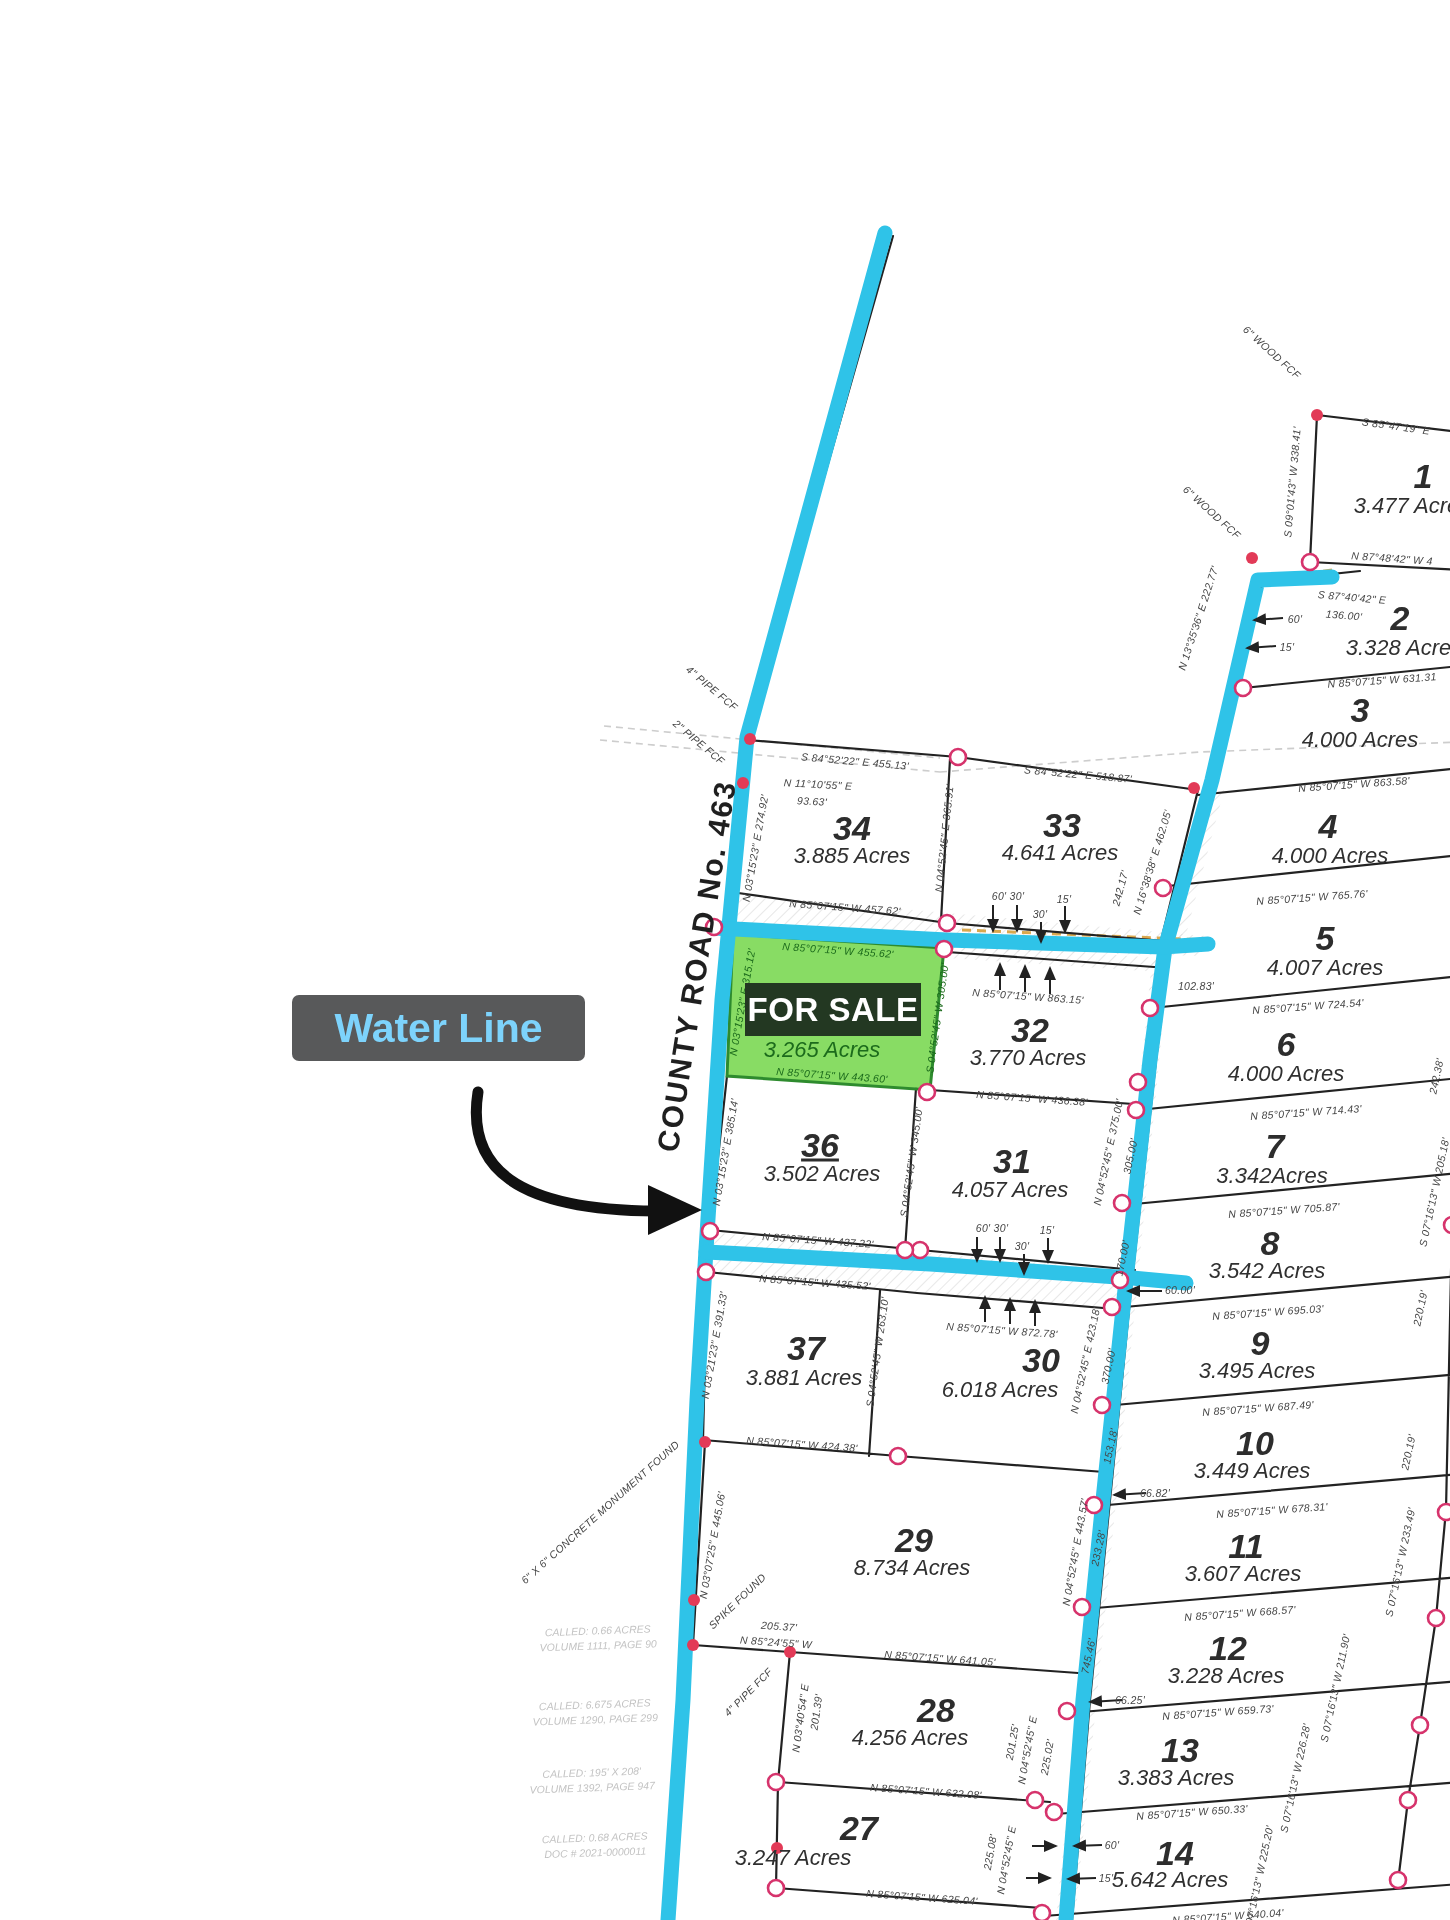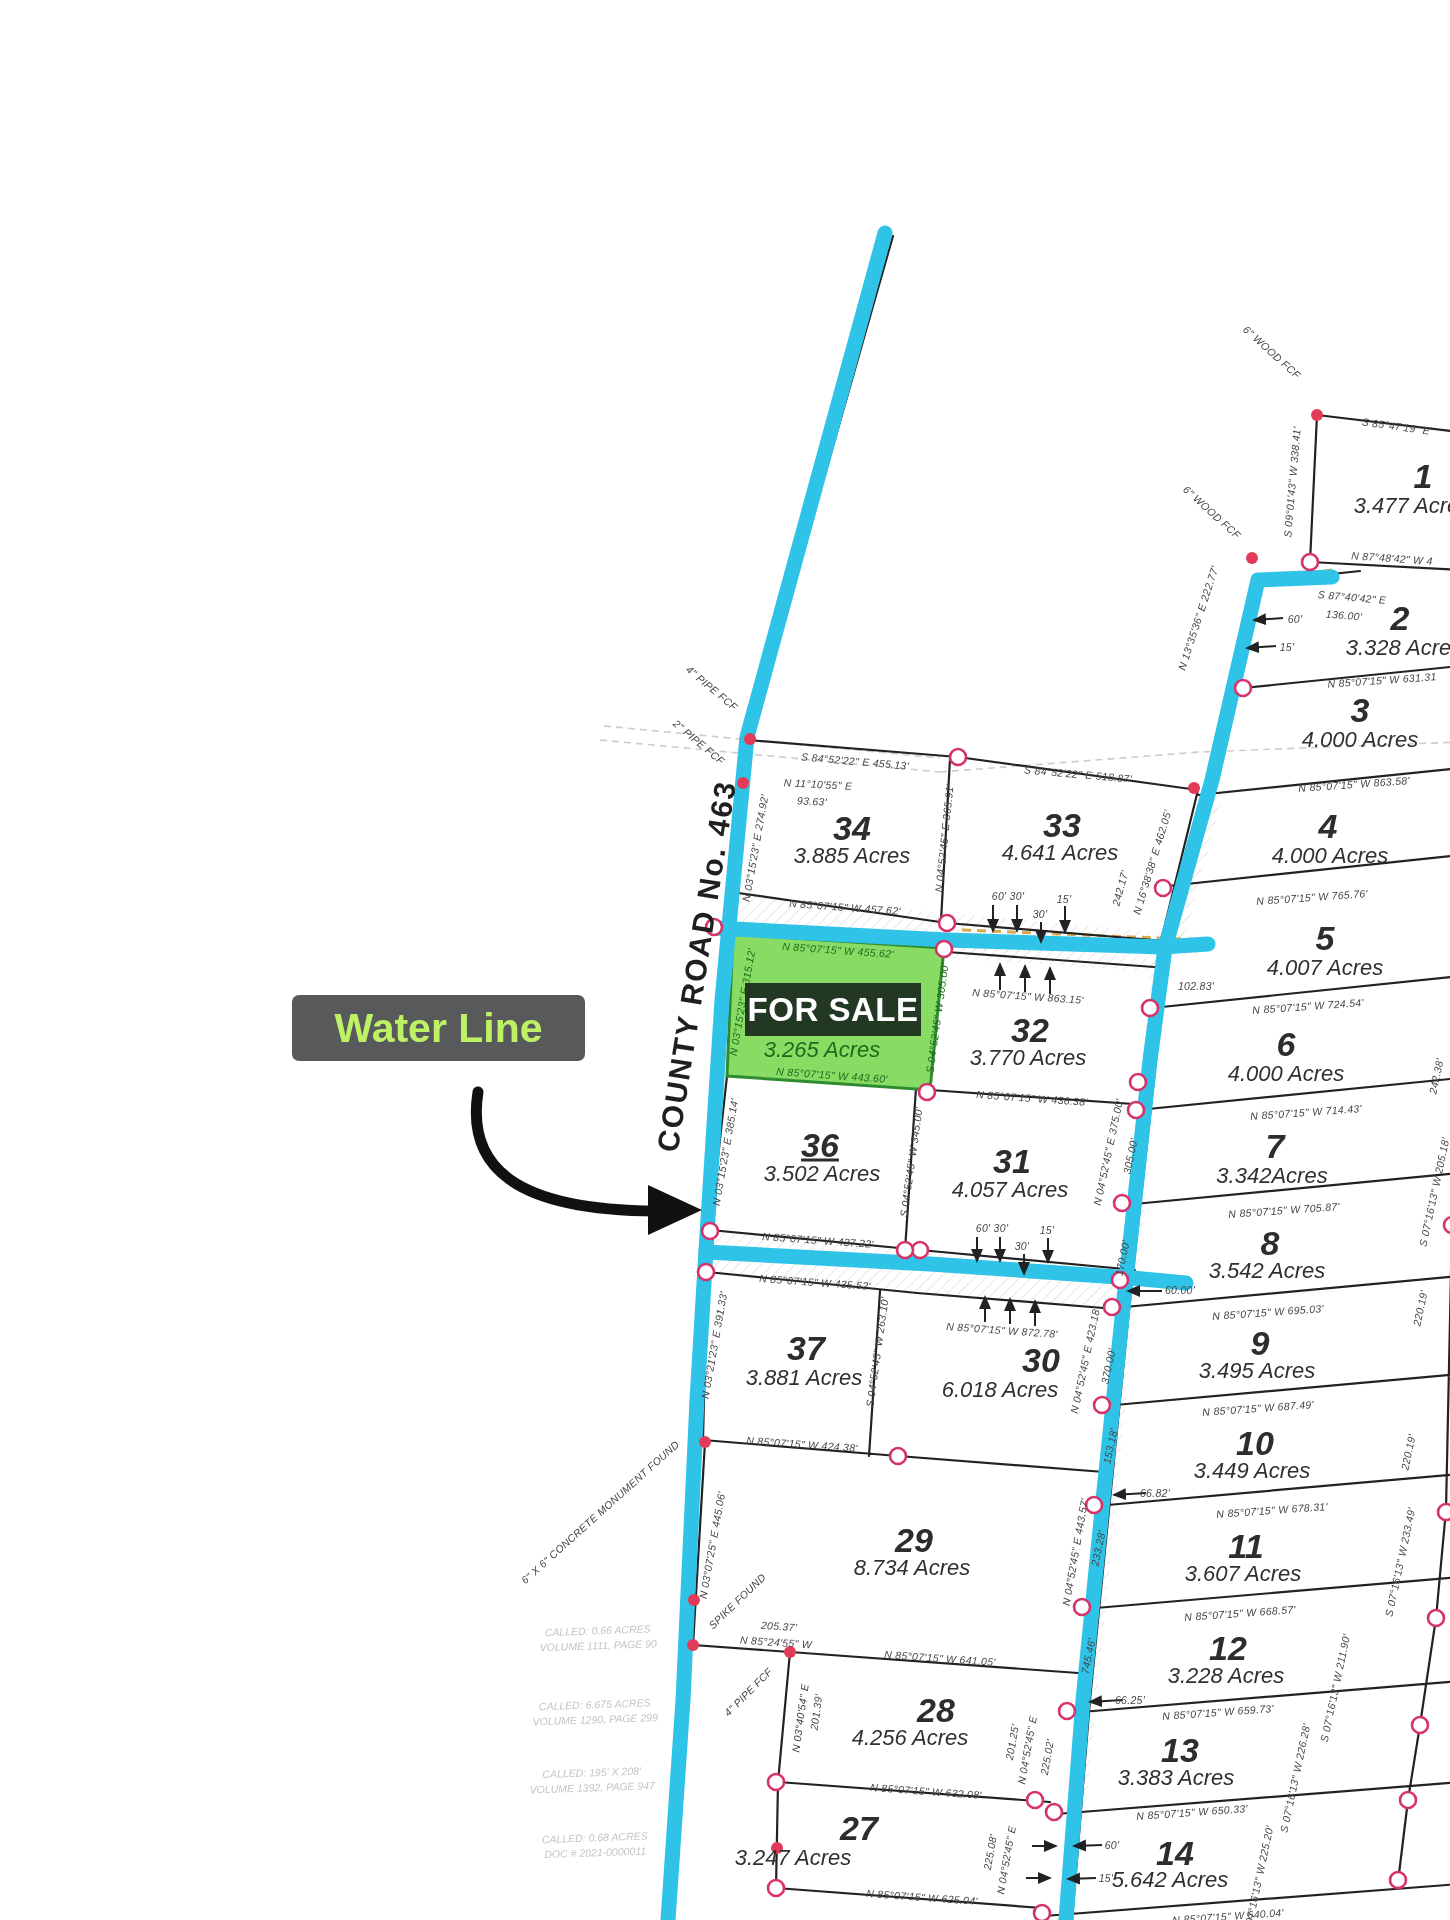--- a/index.html
+++ b/index.html
@@ -14,21 +14,21 @@
   .bearing{position:absolute;white-space:nowrap;font-style:italic;font-weight:500;
            font-size:10.5px;color:#454545;letter-spacing:.3px;}
   .bearing.green{color:#1c6b1c;}
   .called{position:absolute;white-space:nowrap;font-style:italic;font-size:10.5px;
           color:#c3c3c3;text-align:center;line-height:1.4;}
   #road-name{position:absolute;left:697px;top:966px;white-space:nowrap;
              transform:translate(-50%,-50%) rotate(-81deg);
              font-size:30px;font-weight:700;letter-spacing:2px;color:#1f1f1f;}
   #water-line-label{position:absolute;left:292px;top:995px;width:293px;height:66px;
              background:#58595a;border-radius:7px;display:flex;align-items:center;
-             justify-content:center;color:#bef264;font-size:41px;font-weight:800;z-index:40;}
+             justify-content:center;color:#7dd3fc;font-size:41px;font-weight:800;z-index:40;}
   #for-sale-banner{position:absolute;left:745px;top:983px;width:176px;height:53px;
              background:#233822;display:flex;align-items:center;justify-content:center;
              color:#fff;font-size:33px;font-weight:800;letter-spacing:.5px;z-index:35;}
   #for-sale-acres{position:absolute;left:822px;top:1050px;transform:translate(-50%,-50%);
              font-style:italic;font-size:22px;color:#1c6b1c;z-index:30;white-space:nowrap;}
 </style>
 </head>
 <body>
 
 <div id="stage">

